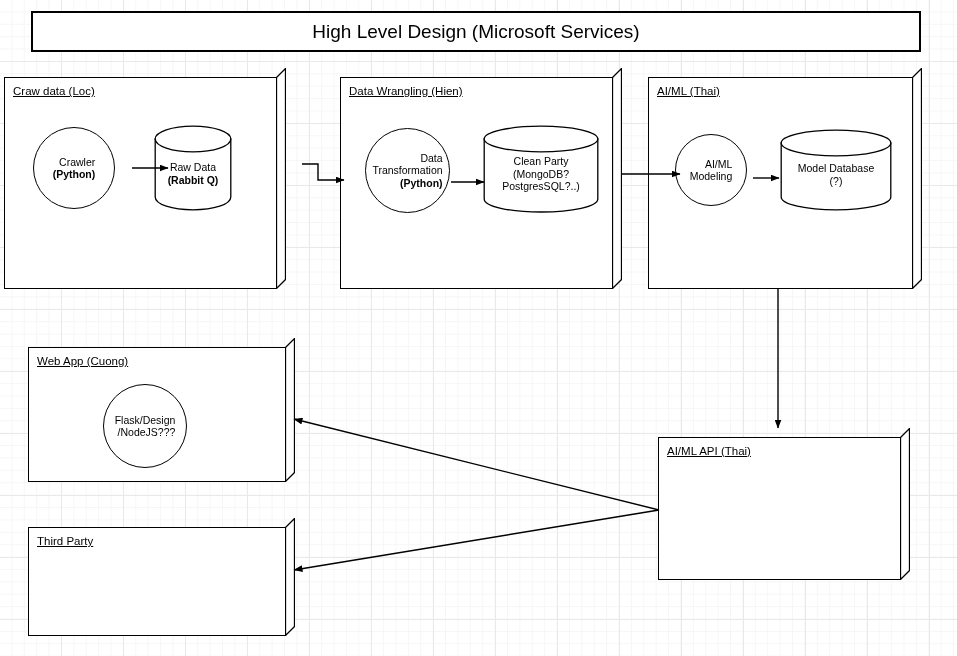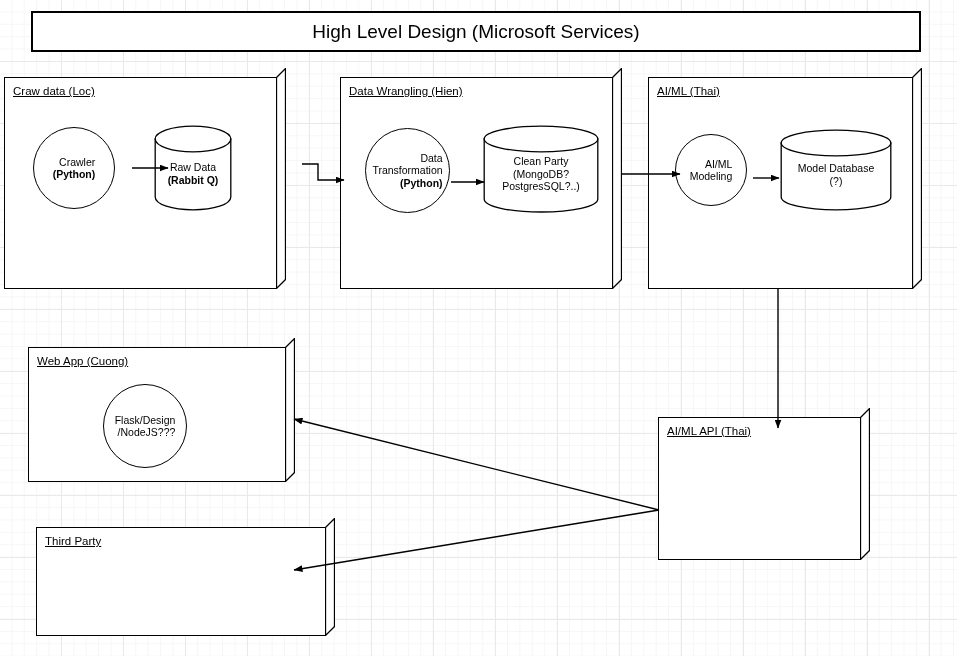--- a/index.html
+++ b/index.html
@@ -228,31 +228,31 @@
       </svg>
     </div>
     <div class="face"></div>
     <div class="pkg-label">Web App (Cuong)</div>
 
     <div class="node circle" style="left:75px; top:46px; width:84px; height:84px;">
       <div class="lbl"><span>Flask/Design</span><br><span>/NodeJS???</span></div>
     </div>
   </div>
 
-  <div class="pkg" style="left:36px; top:518px; width:267px; height:118px;padding-left:32px;">
+  <div class="pkg" style="left:28px; top:518px; width:267px; height:118px;">
     <div class="side">
       <svg width="10" height="118" viewBox="0 0 10 118">
         <path d="M 0.5 9.5 L 9.5 0.5 L 9.5 108.5 L 0.5 117.5 Z" fill="#ffffff" stroke="#000000" stroke-width="1.3"></path>
       </svg>
     </div>
     <div class="face"></div>
     <div class="pkg-label">Third Party</div>
   </div>
 
-  <div class="pkg" style="left:658px; top:408px; width:212px; height:152px;">
+  <div class="pkg" style="left:658px; top:428px; width:252px; height:152px;">
     <div class="side">
       <svg width="10" height="152" viewBox="0 0 10 152">
         <path d="M 0.5 9.5 L 9.5 0.5 L 9.5 142.5 L 0.5 151.5 Z" fill="#ffffff" stroke="#000000" stroke-width="1.3"></path>
       </svg>
     </div>
     <div class="face"></div>
     <div class="pkg-label">AI/ML API (Thai)</div>
 
   </div>
 

